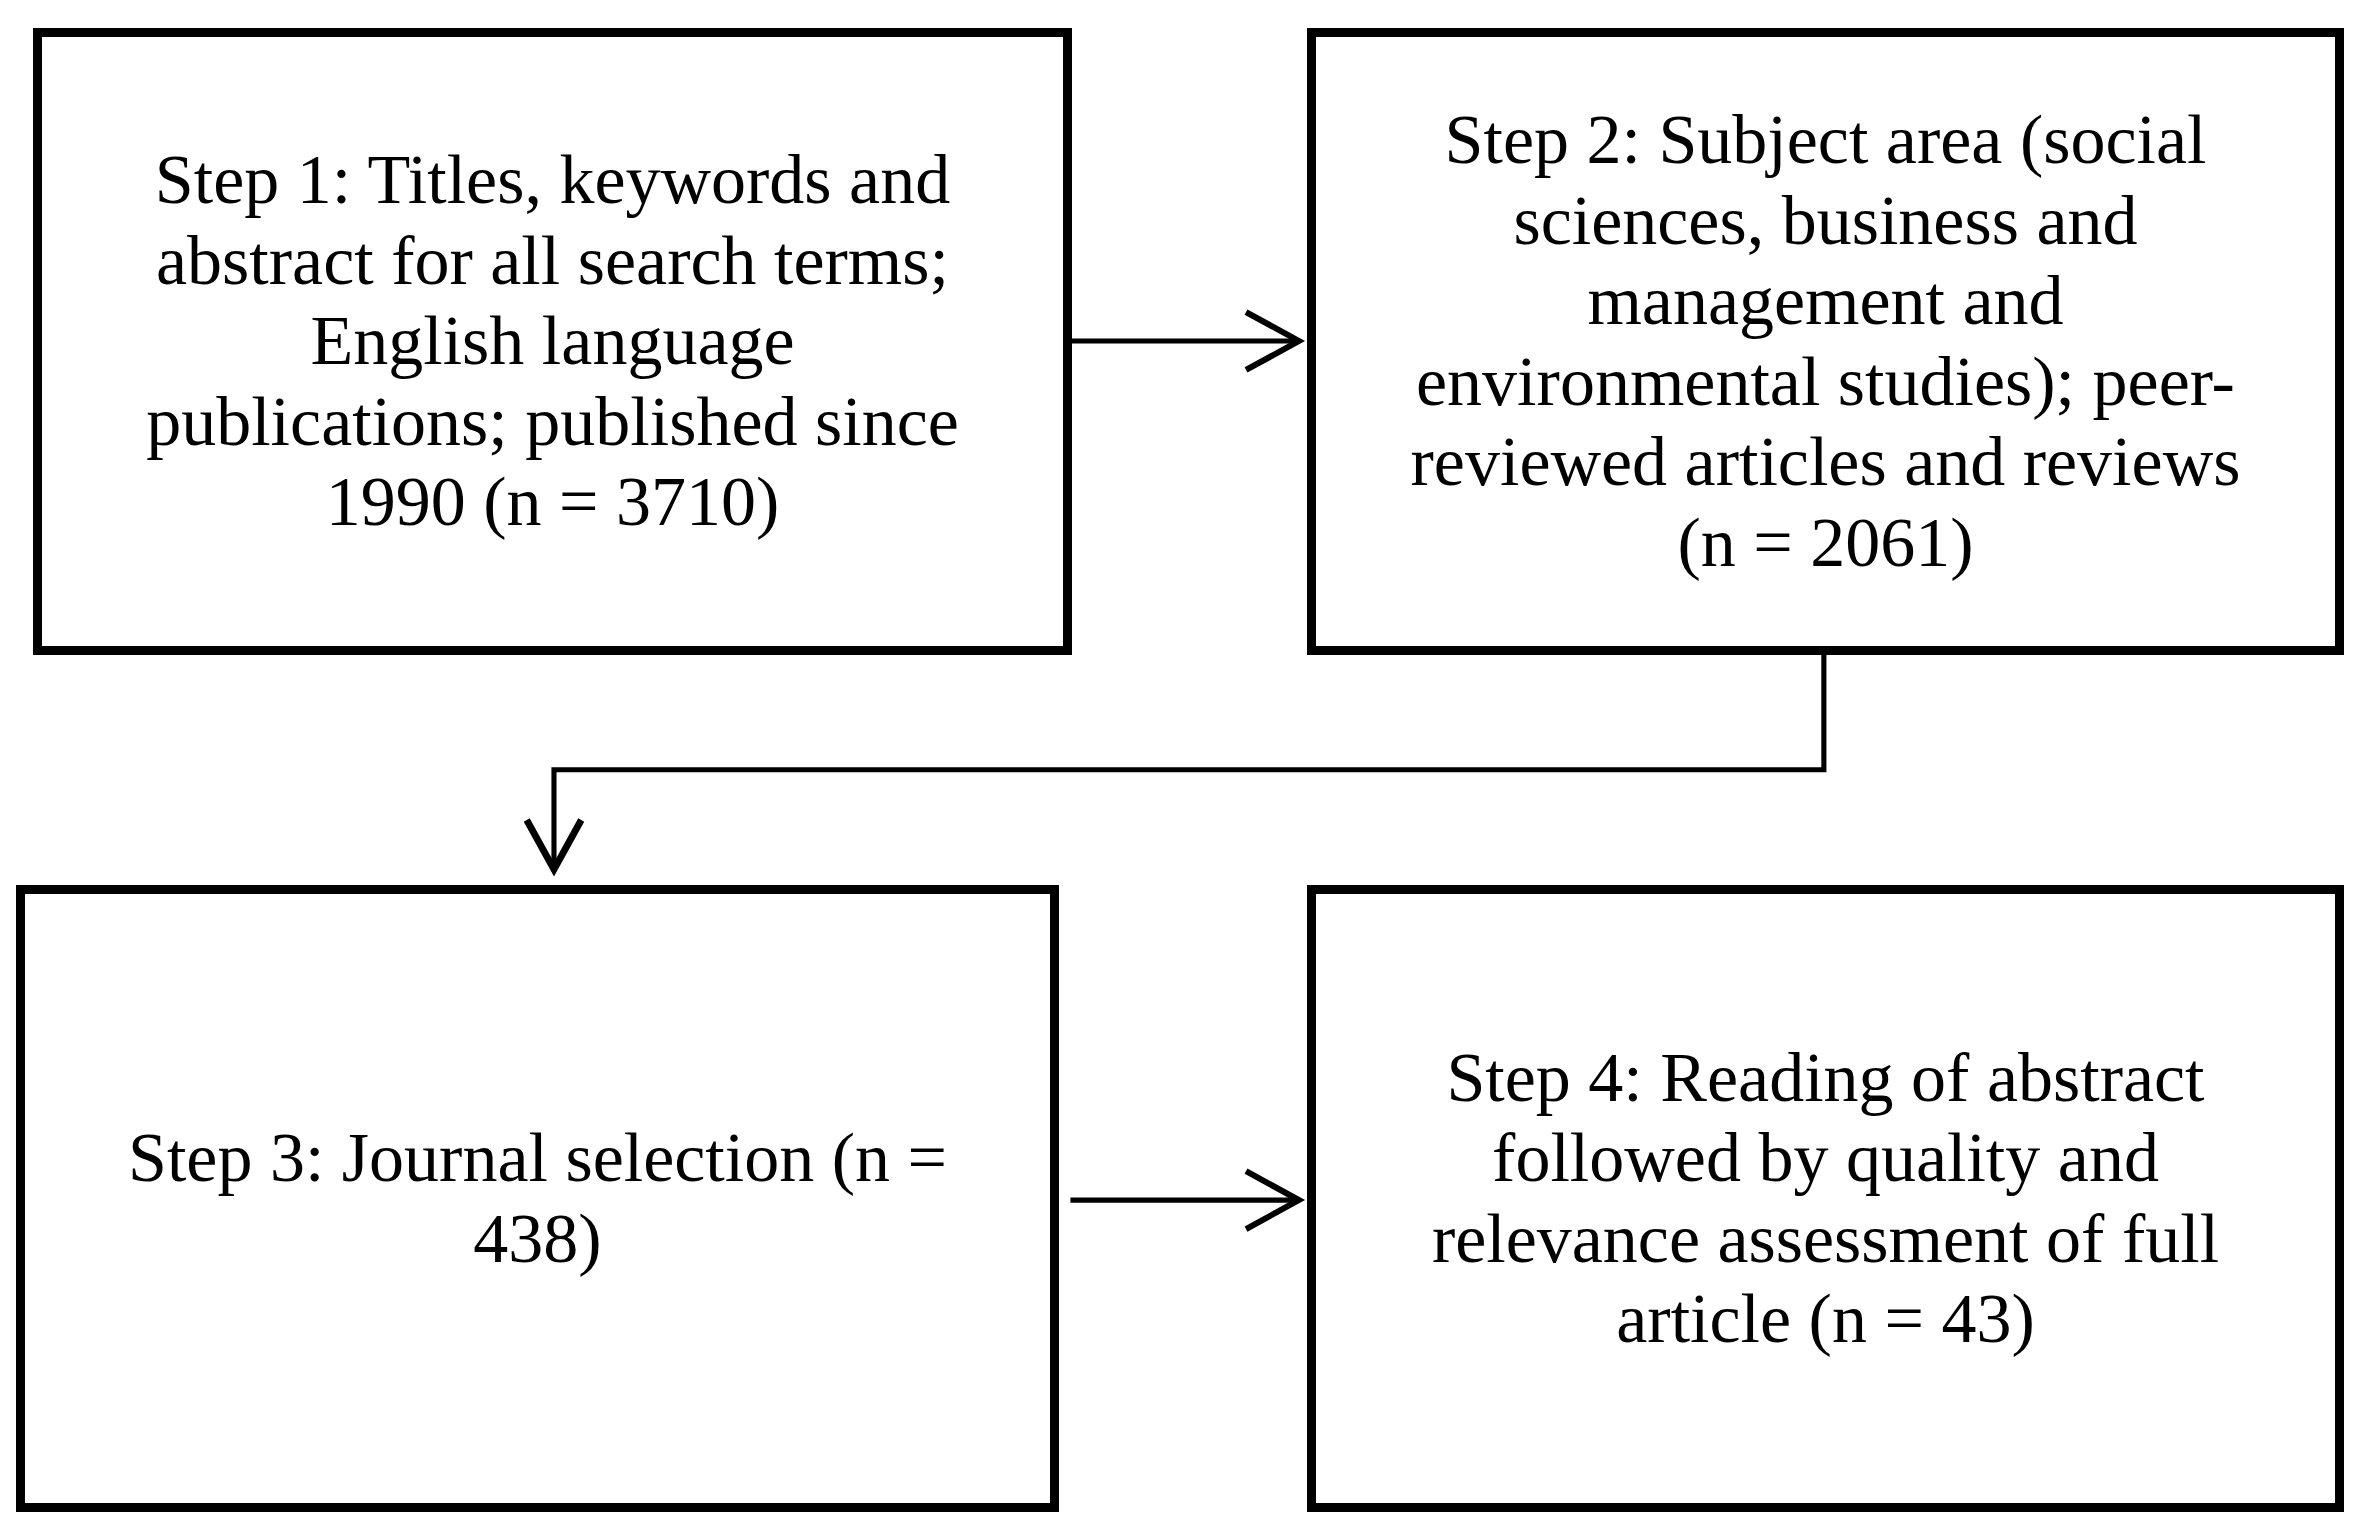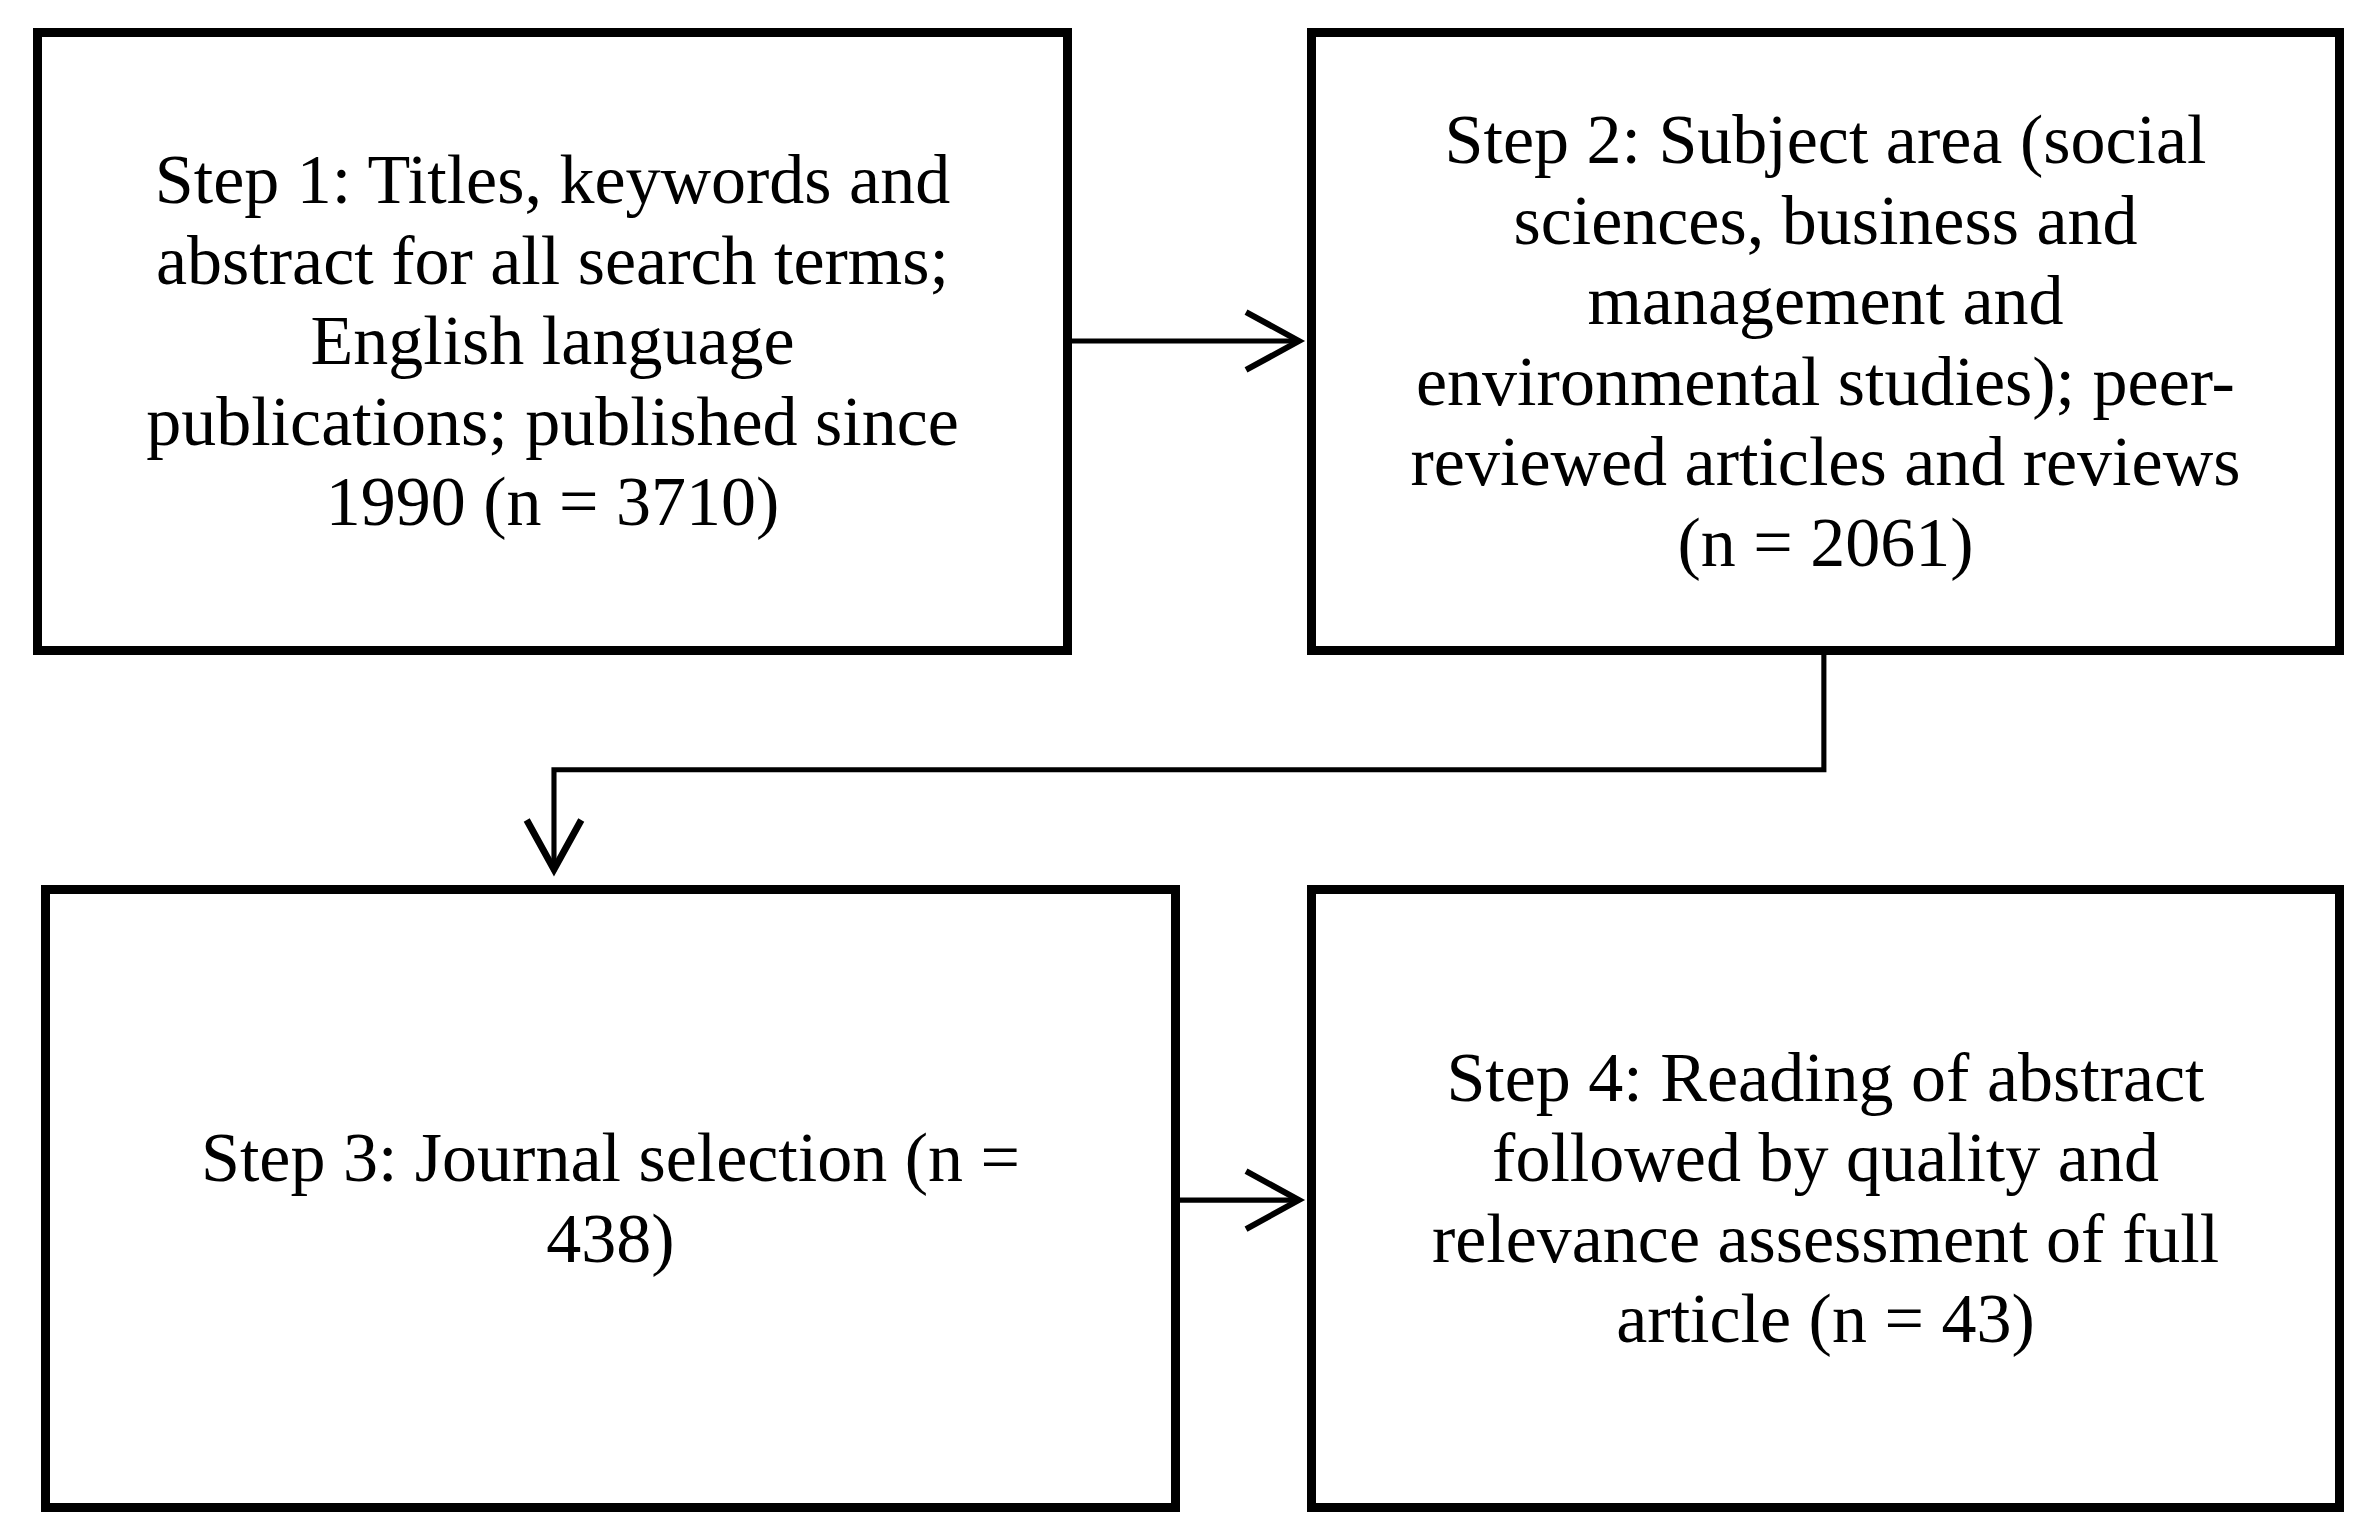--- a/index.html
+++ b/index.html
@@ -28,21 +28,21 @@
   }
   .step-text {
     white-space:pre-line;
     font-size:70px;
     line-height:1.15;
     padding:0 25.6px;
     color:var(--ink);
   }
   #box-step-1 { left:33px;   top:28px;   width:1039px; height:627px; }
   #box-step-2 { left:1307px; top:28px;   width:1037px; height:627px; }
-  #box-step-3 { left:41px;   top:885px; width:1139px; height:627px; }
+  #box-step-3 { left:16px;   top:885px; width:1043px; height:627px; }
   #box-step-4 { left:1307px; top:885px; width:1037px; height:627px;text-align:center; }
 </style>
 </head>
 <body>
 
 <div class="canvas">
 
   <svg class="connectors" viewBox="0 0 2789 1802" xmlns="http://www.w3.org/2000/svg">
     <g>
       <line x1="1252" y1="400" x2="1518" y2="400" stroke-width="6"></line>

